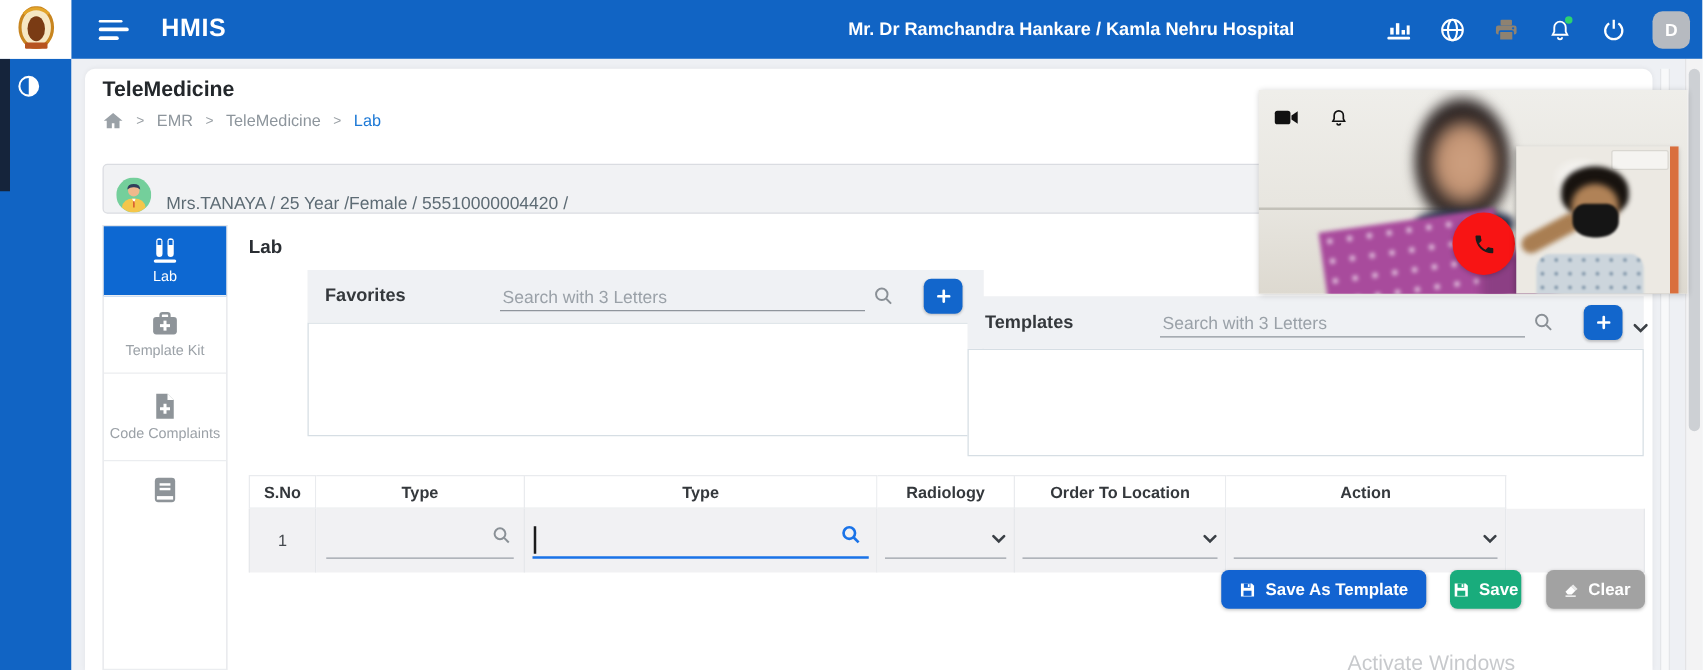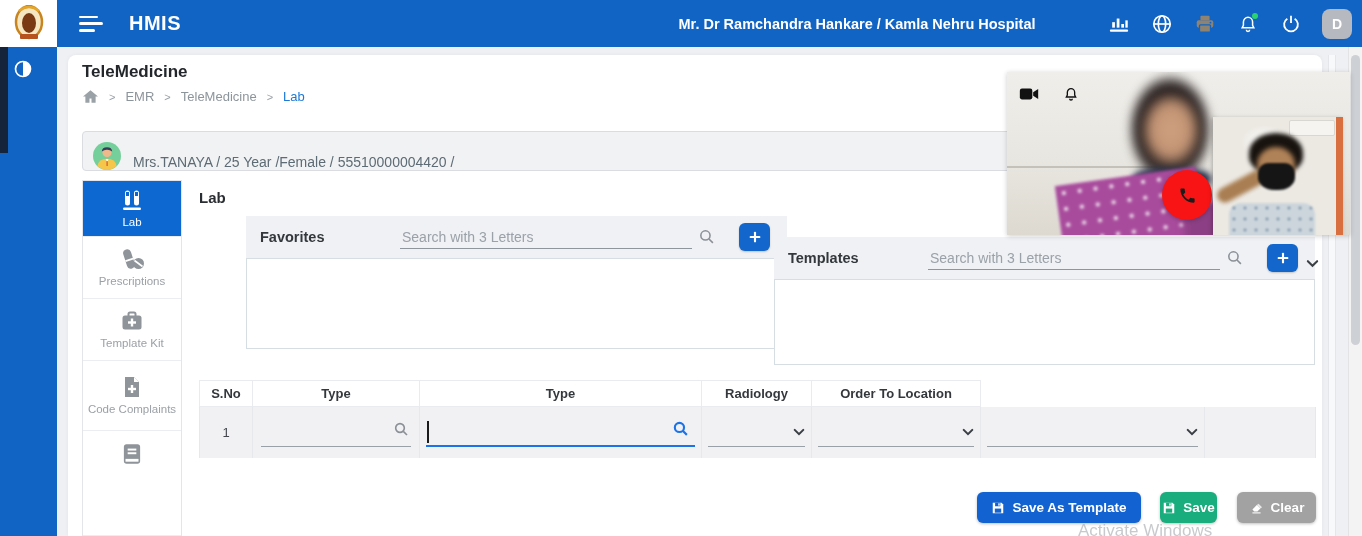--- a/index.html
+++ b/index.html
@@ -63,21 +63,21 @@
   .t-head > div:first-child { border-left:1px solid #e9ebee; }
   .t-row > div { height:51px; background:#f1f1f3; border-right:1px solid #e6e8eb; position:relative; }
   .t-row > div:first-child { border-left:1px solid #e6e8eb; display:flex; align-items:center; justify-content:center; font-size:13px; color:#44484d; }
   .cell-input { position:absolute; left:8px; right:8px; bottom:11px; height:26px; border:none; outline:none; background:transparent; border-bottom:1px solid #9aa0a8; font-size:13px; padding-right:22px; font-family:"Liberation Sans",sans-serif; }
   .cell-input.focused { border-bottom:2px solid #1a73e8; left:6px; right:6px; }
   .cell-search { position:absolute; bottom:17px; }
   .caret-bar { position:absolute; left:7px; bottom:15px; width:1.5px; height:22px; background:#1b1b1b; }
   .cell-select { position:absolute; left:6px; right:6px; bottom:11px; height:26px; border-bottom:1px solid #9aa0a8; cursor:pointer; }
   .cell-chevron { position:absolute; right:6px; bottom:18px; }
   
-  .btn { position:absolute; top:456px; height:31px; border:none; border-radius:6px; color:#fff; font-weight:bold; font-size:13.5px; display:flex; align-items:center; justify-content:center; gap:7px; cursor:pointer; font-family:"Liberation Sans",sans-serif; box-shadow:0 1px 3px rgba(0,0,0,.25); z-index:2;margin-top:36px; }
+  .btn { position:absolute; top:456px; height:31px; border:none; border-radius:6px; color:#fff; font-weight:bold; font-size:13.5px; display:flex; align-items:center; justify-content:center; gap:7px; cursor:pointer; font-family:"Liberation Sans",sans-serif; box-shadow:0 1px 3px rgba(0,0,0,.25); z-index:2; }
   .btn-save-tpl { left:977px; width:164px; background:#1263d1; }
   .btn-save { left:1160px; width:57px; background:#19ac7c; }
   .btn-clear { left:1237px; width:79px; background:#a2a2a2; }
   
   .watermark { position:absolute; left:1078px; top:521px; font-size:17px; color:#9b9ea3; opacity:.55; white-space:nowrap; z-index:2; }
   
   .inner-gutter { position:absolute; left:1328px; top:55px; bottom:0; width:8px; background:#f8f9fa; border-left:1px solid #e4e6e9; border-right:1px solid #e4e6e9; z-index:1; }
   .scrollbar { position:absolute; right:0; top:47px; bottom:0; width:14px; background:#f3f3f4; border-left:1px solid #e3e3e5; z-index:3; }
   .scroll-thumb { position:absolute; left:2px; top:8px; width:9px; height:290px; background:#cdd0d4; border-radius:5px; cursor:pointer; }
   
@@ -210,31 +210,20 @@
           <rect x="5" y="2.5" width="5" height="15" rx="2.5"></rect>
           <rect x="14" y="2.5" width="5" height="15" rx="2.5"></rect>
           <rect x="3" y="19.5" width="18" height="2.6" rx="1.3"></rect>
         </g>
         <rect x="6" y="4" width="3" height="4" fill="#0d68d2"></rect>
         <rect x="15" y="4" width="3" height="4" fill="#0d68d2"></rect>
       </svg>
     <span class="lbl">Lab</span>
   </div>
   <div class="side-item h62">
-    <svg width="28" height="24" viewBox="0 0 28 24">
-        <g transform="rotate(-18 11 12)">
-          <rect x="7" y="2" width="8" height="20" rx="4" fill="#8e9499"></rect>
-          <rect x="7" y="12" width="8" height="1.8" fill="#fff"></rect>
-        </g>
-        <circle cx="20.5" cy="16.5" r="5.5" fill="#8e9499"></circle>
-        <path d="M16.5 13.5 L24.5 19.5" stroke="#fff" stroke-width="1.6"></path>
-      </svg>
-    <span class="lbl">Prescriptions</span>
-  </div>
-  <div class="side-item h62">
     <svg width="26" height="24" viewBox="0 0 24 24">
         <rect x="8.5" y="3.5" width="7" height="5" rx="1.5" fill="none" stroke="#8e9499" stroke-width="2"></rect>
         <rect x="2.5" y="6.5" width="19" height="14" rx="2.5" fill="#8e9499"></rect>
         <rect x="10.8" y="9.5" width="2.4" height="8" fill="#fff"></rect>
         <rect x="8" y="12.3" width="8" height="2.4" fill="#fff"></rect>
       </svg>
     <span class="lbl">Template Kit</span>
   </div>
   <div class="side-item h70">
     <svg width="24" height="24" viewBox="0 0 24 24">
@@ -308,20 +297,21 @@
   <div class="panel-body" style="height:86px;"></div>
 </div>
 
 <div class="lab-table">
   <div class="t-head">
     <div>S.No</div>
     <div>Type</div>
     <div>Type</div>
     <div>Radiology</div>
     <div>Order To Location</div>
+    <div>Action</div>
   </div>
   <div class="t-row">
     <div>1</div>
     <div>
       <input class="cell-input" value="" style="">
       <span class="cell-search" style="right:10px;">
         <svg width="16" height="16" viewBox="0 0 24 24" fill="none" stroke="#8a9096" stroke-width="2.4">
             <circle cx="10.5" cy="10.5" r="6.5"></circle>
             <line x1="15.5" y1="15.5" x2="21" y2="21"></line>
           </svg>

